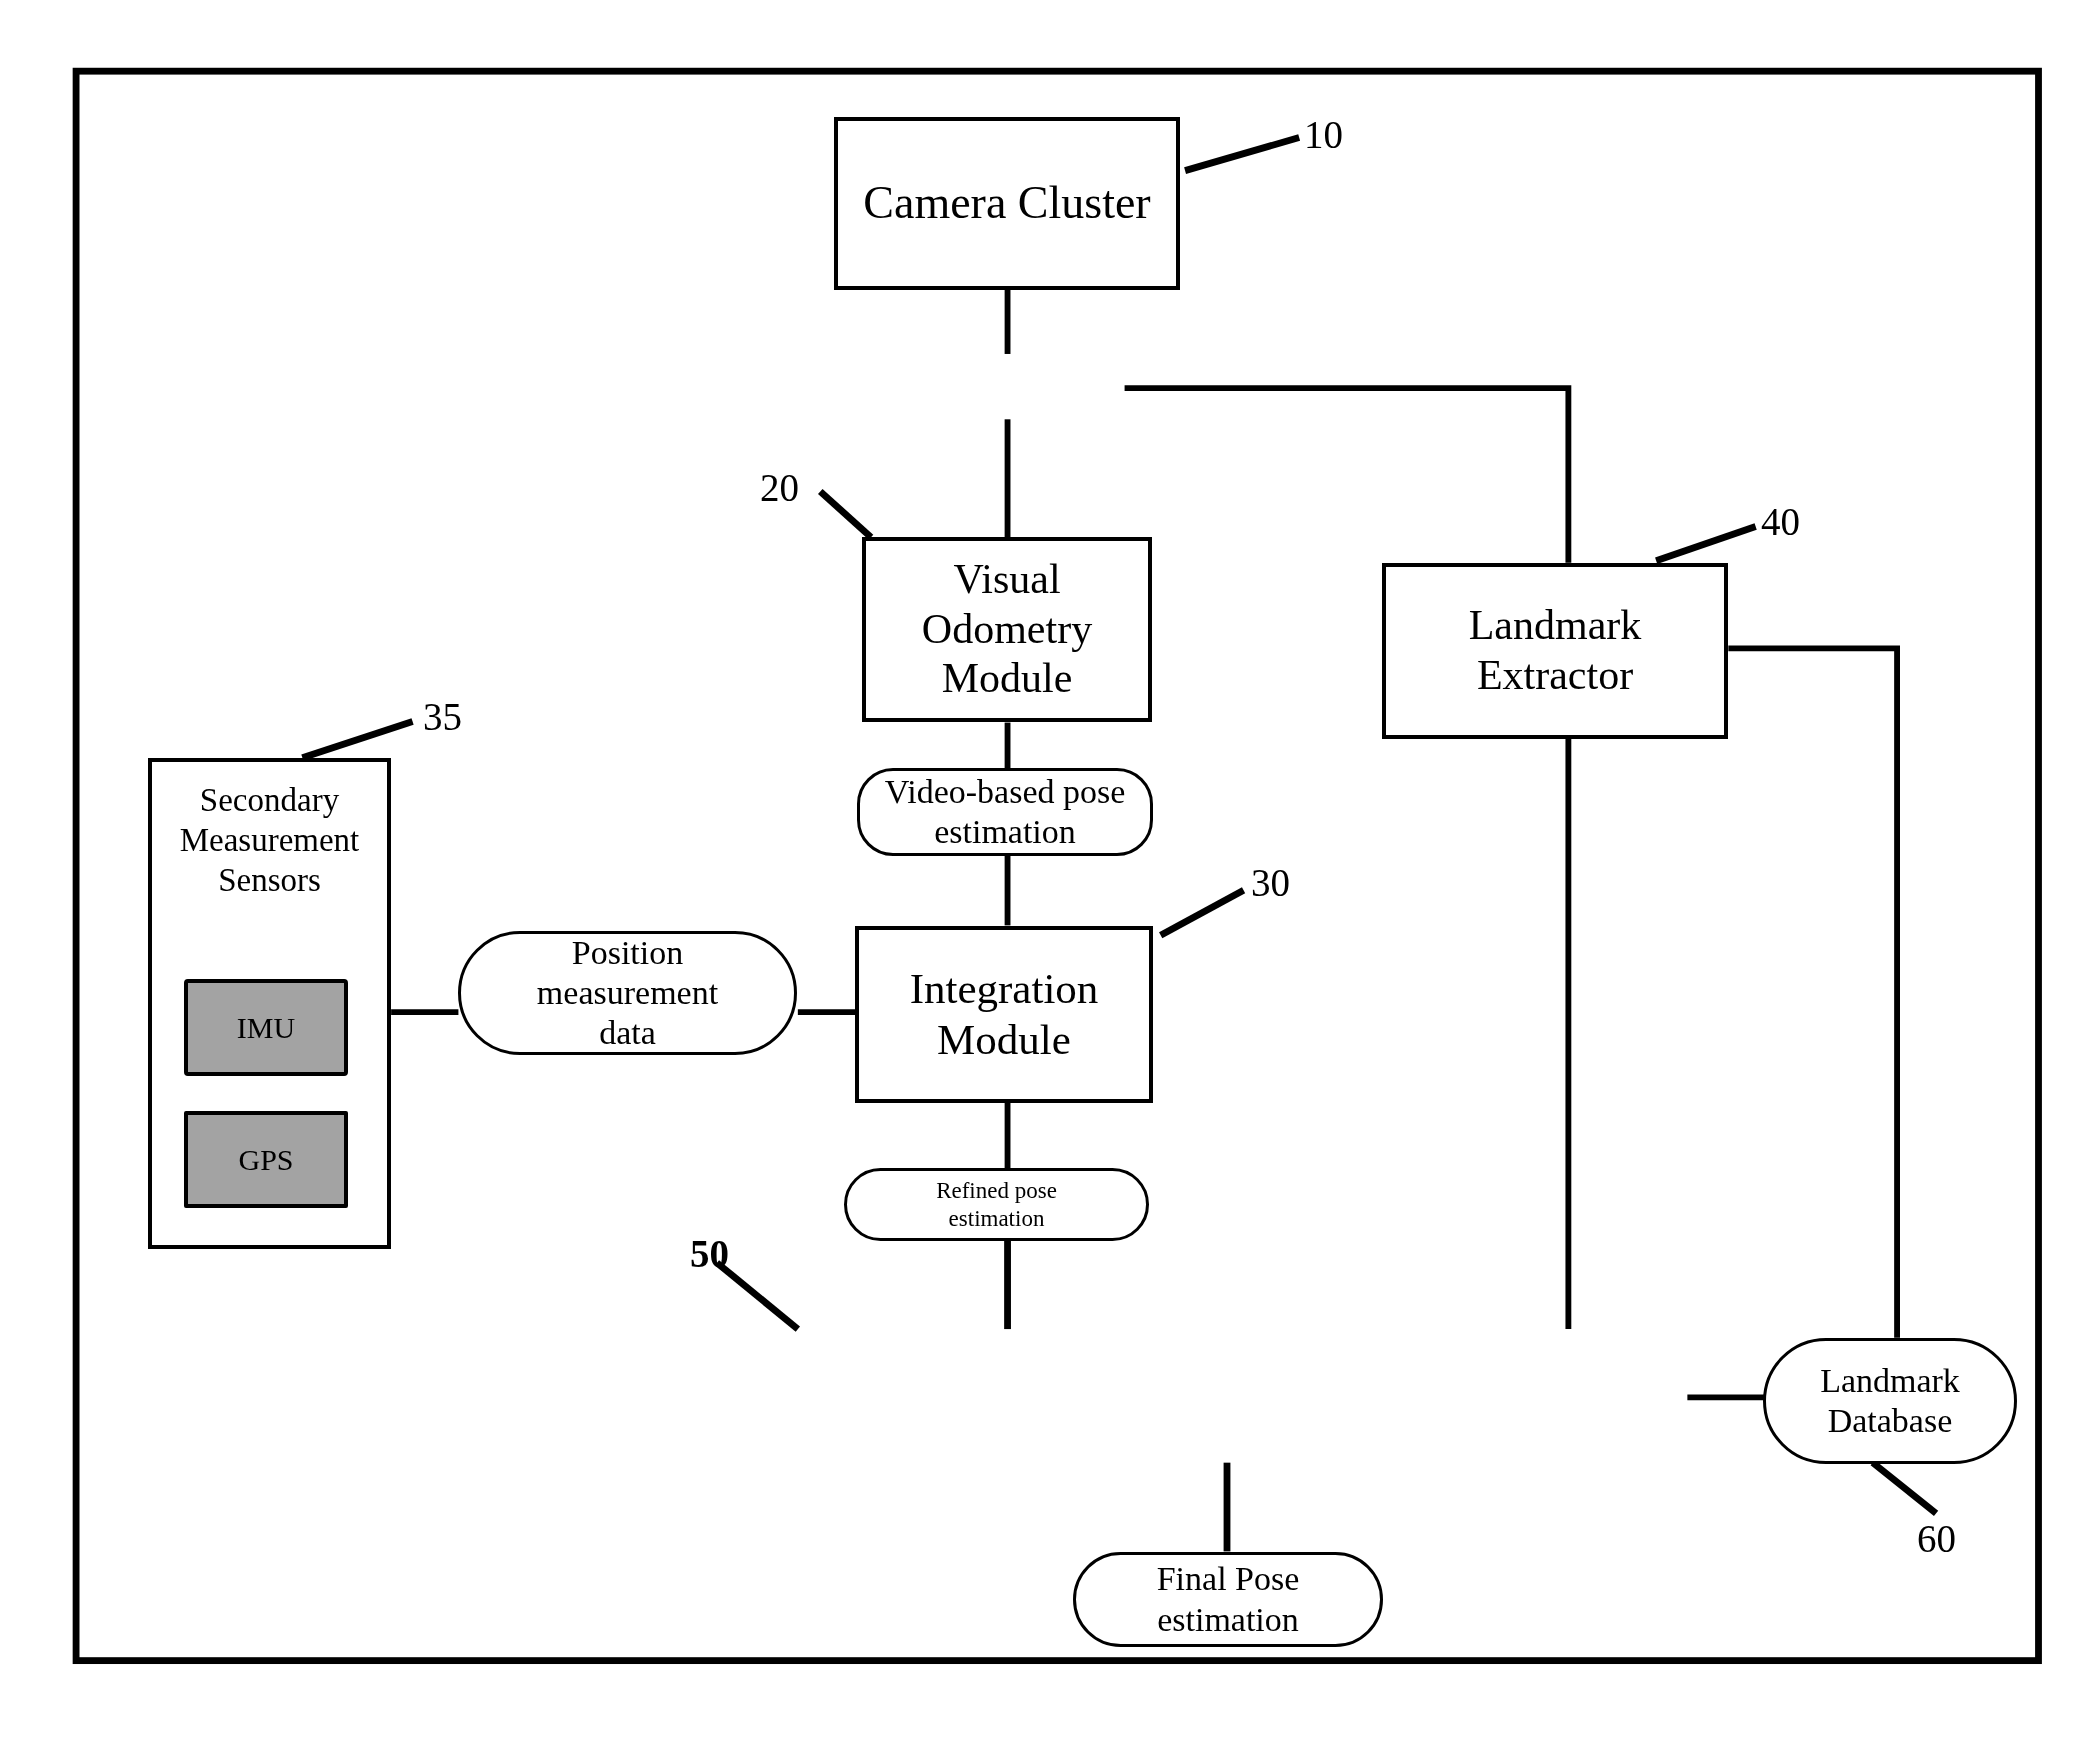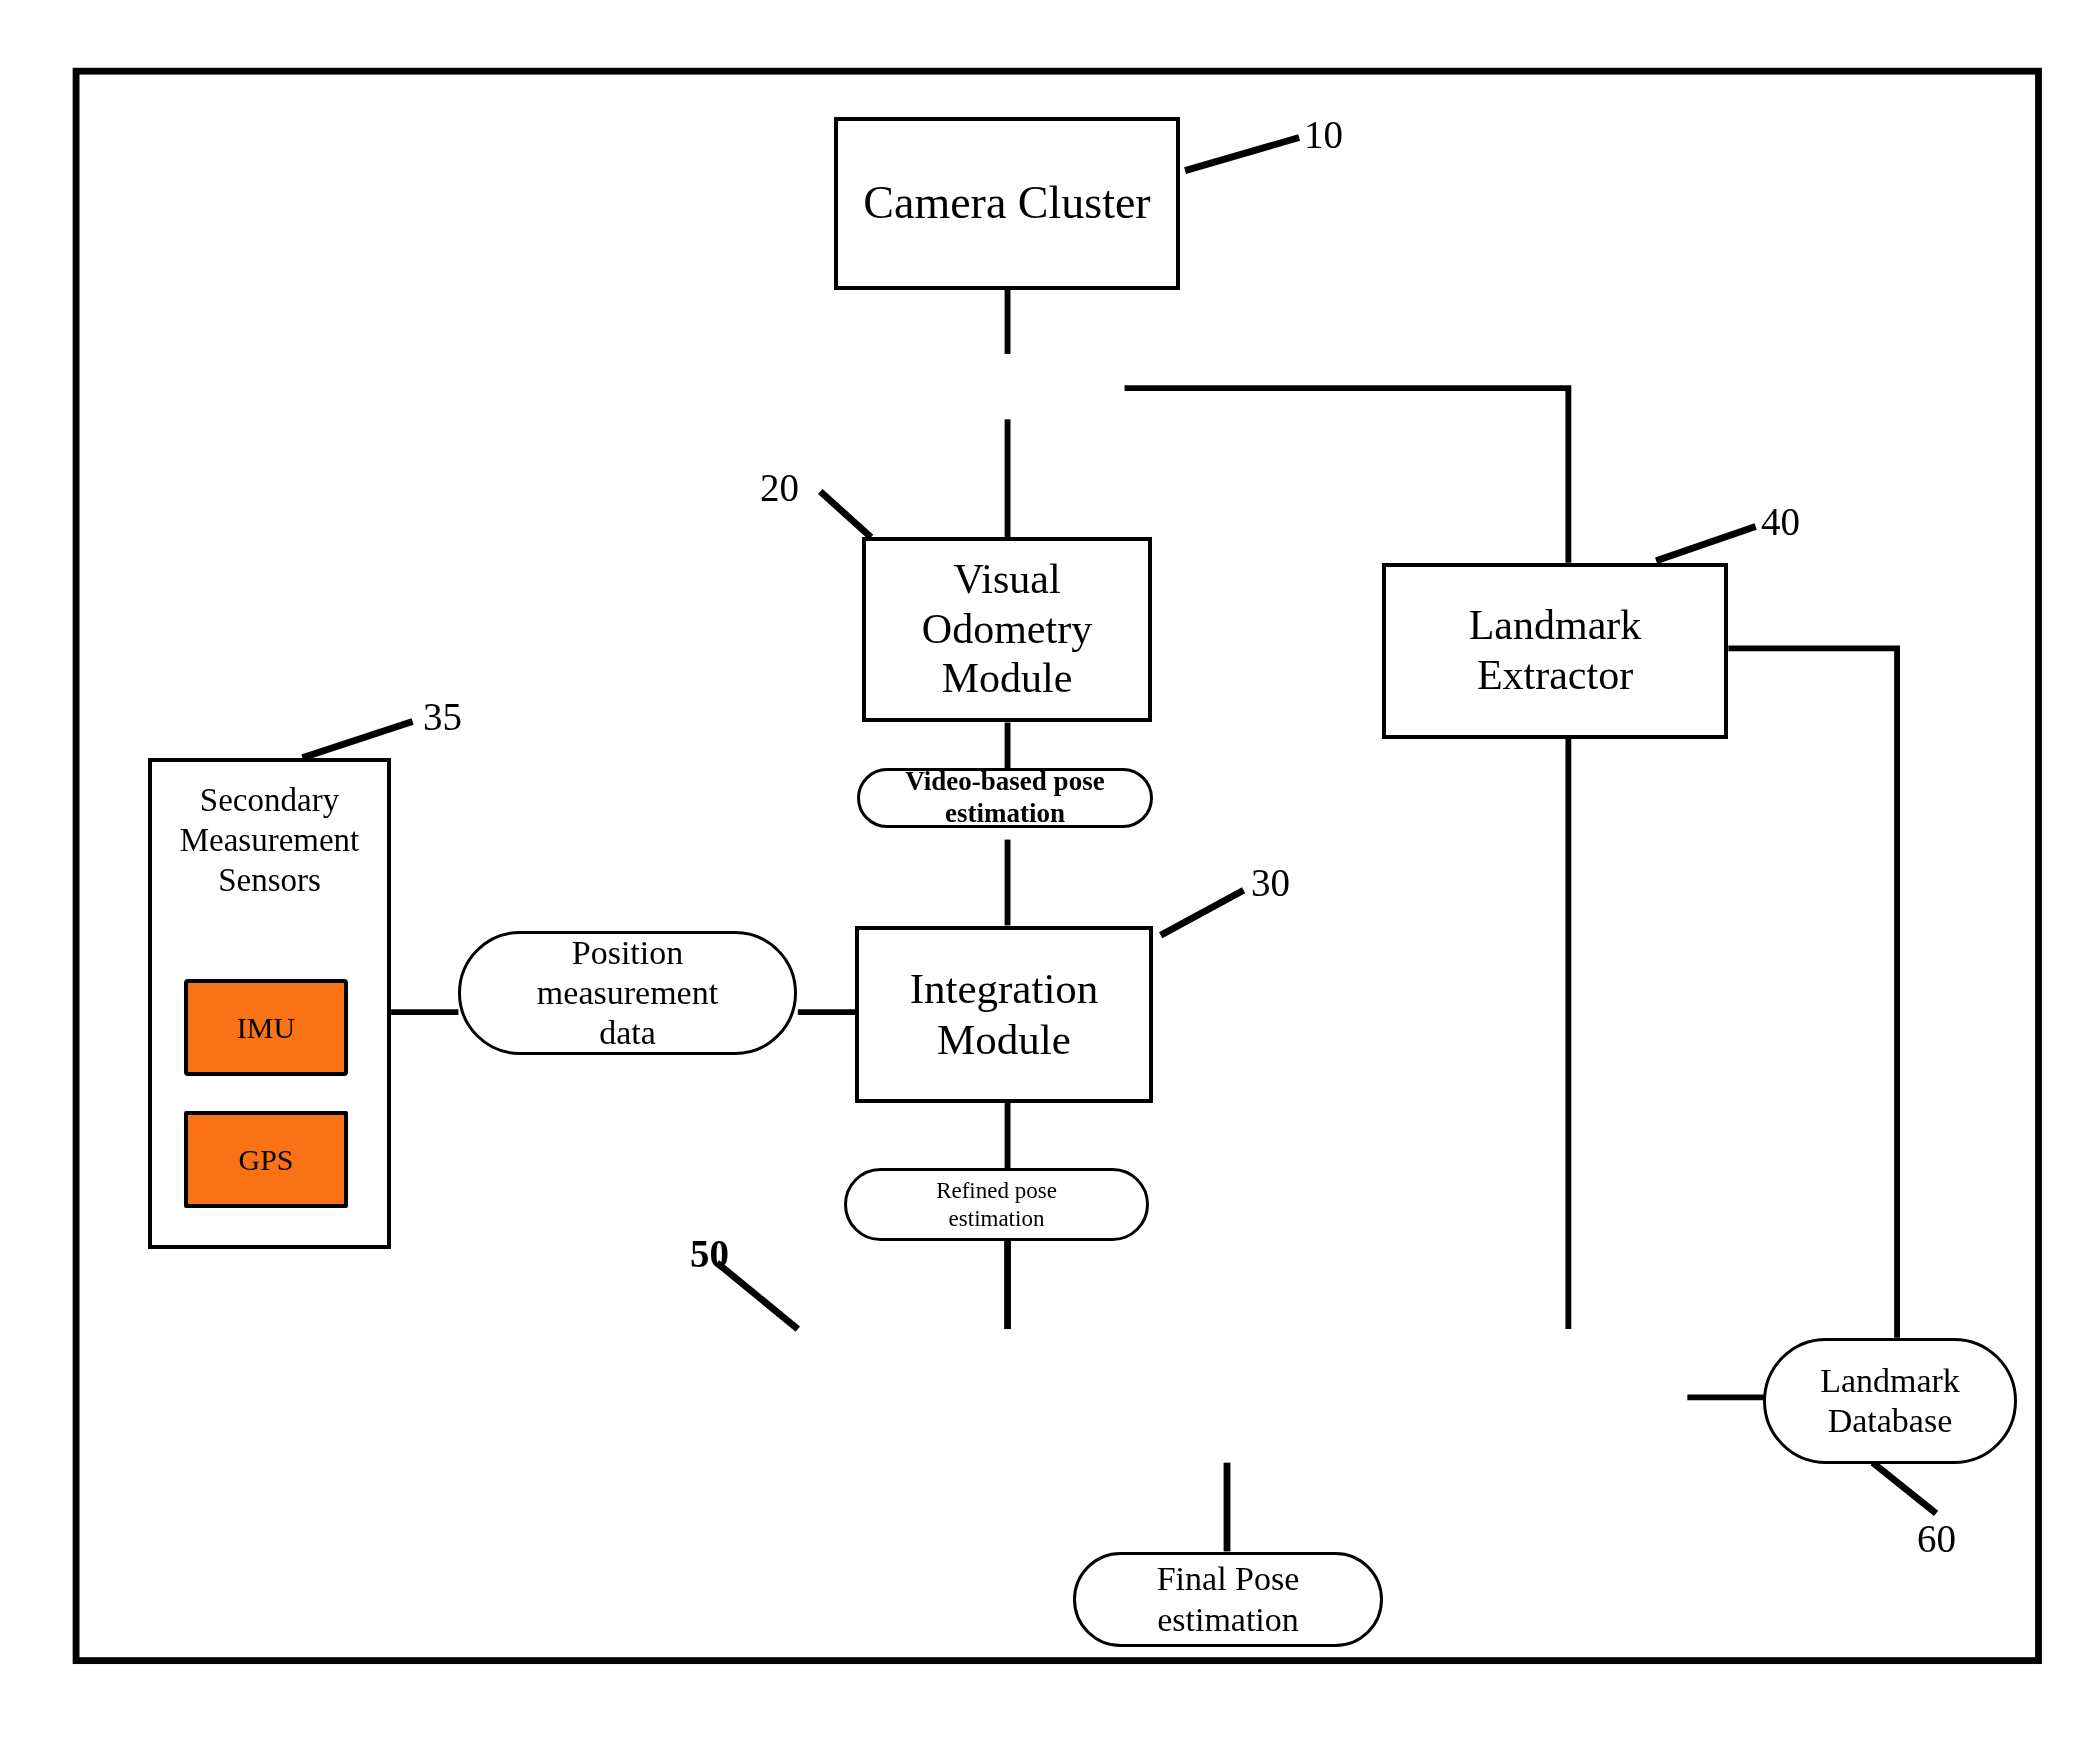--- a/index.html
+++ b/index.html
@@ -54,21 +54,21 @@
     font-family: "Liberation Serif", "DejaVu Serif", serif;
     font-size: 39px;
     color: #000;
     line-height: 1;
     white-space: nowrap;
   }
   .inner-box {
     position: absolute;
     box-sizing: border-box;
     border: 4.9px solid #000;
-    background: #f97316;
+    background: #a3a3a3;
     display: flex;
     align-items: center;
     justify-content: center;
     text-align: center;
   }
   .smsheader {
     position: absolute;
     text-align: center;
     white-space: pre-line;
     line-height: 1.22;
@@ -127,21 +127,21 @@
     <span class="node-label">Visual
 Odometry
 Module</span>
   </div>
 
   <div class="node rect" style="left:1382px; top:563px; width:346px; height:176px; font-size:42px;">
     <span class="node-label">Landmark
 Extractor</span>
   </div>
 
-  <div class="node pill" style="left:857px; top:768px; width:296px; height:60px; border-radius:36px; font-size:27px;font-weight:bold;">
+  <div class="node pill" style="left:857px; top:768px; width:296px; height:88px; border-radius:36px; font-size:34px;">
     <span class="node-label">Video-based pose
 estimation</span>
   </div>
 
   <div class="node rect" style="left:148px; top:758px; width:243px; height:491px; display:block;">
     <div class="smsheader" style="left:0; top:17.6px; width:100%; font-size:33px;">Secondary
 Measurement
 Sensors</div>
 
     <div class="inner-box" style="left:32px; top:217px; width:164px; height:97px; font-size:30px; border-radius:3.9px;">

